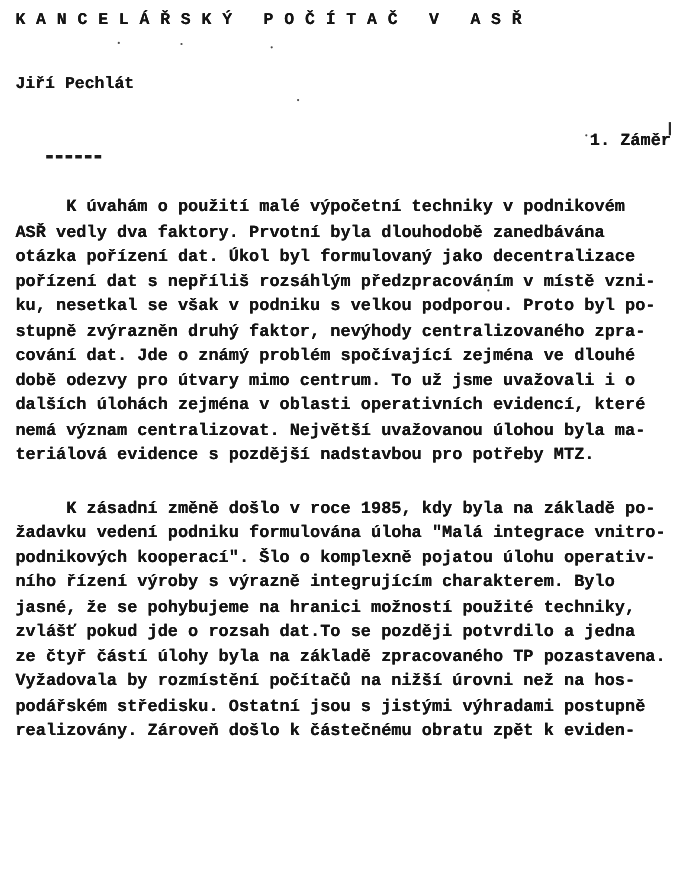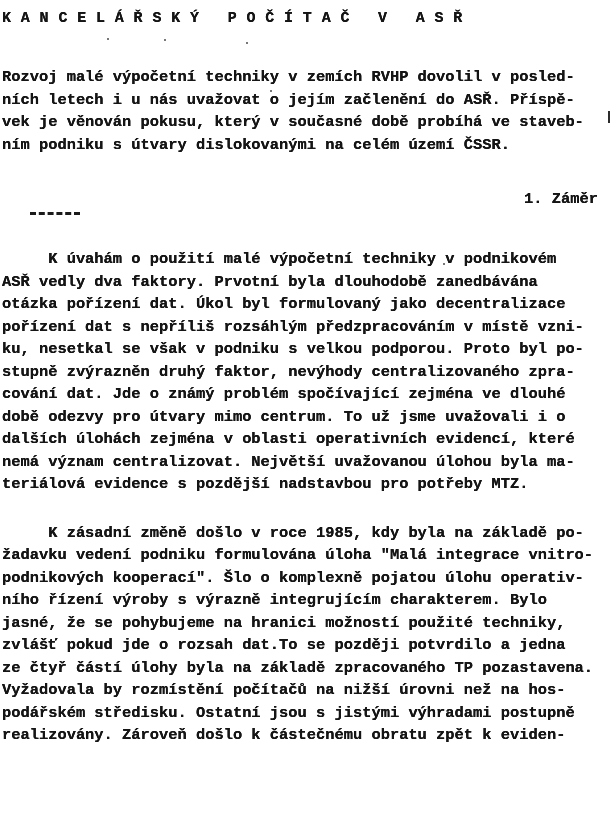--- a/index.html
+++ b/index.html
@@ -10,21 +10,21 @@
   body {
     width: 614px;
     height: 814px;
     overflow: hidden;
     position: relative;
     font-family: "Liberation Mono", monospace;
     color: #151515;
   }
   .doc {
     position: absolute;
-    left: 2px;
+    left: 14px;
     top: 10px;
     width: 596px;
   }
   .title {
     margin: 0;
     font-size: 15px;
     font-weight: 700;
     letter-spacing: 0.4px;
     white-space: pre;
     text-shadow: 0 0 0.6px #000;
@@ -86,25 +86,22 @@
     background: #2c2c2c;
   }
 </style>
 </head>
 <body>
 
 <div class="doc">
 
   <h1 class="title">K A N C E L Á Ř S K Ý   P O Č Í T A Č   V   A S Ř</h1>
 
+  <div class="author">Jiří Pechlát</div>
 
-  <div class="para abstract">Rozvoj malé výpočetní techniky v zemích RVHP dovolil v posled-
-ních letech i u nás uvažovat o jejím začlenění do ASŘ. Příspě-
-vek je věnován pokusu, který v současné době probíhá ve staveb-
-ním podniku s útvary dislokovanými na celém území ČSSR.</div>
 
   <div class="section-head-wrap">
     <div class="section-heading">1. Záměr</div>
     <div class="section-heading-underline"></div>
   </div>
 
   <div class="para body-para-1">     K úvahám o použití malé výpočetní techniky v podnikovém
 ASŘ vedly dva faktory. Prvotní byla dlouhodobě zanedbávána
 otázka pořízení dat. Úkol byl formulovaný jako decentralizace
 pořízení dat s nepříliš rozsáhlým předzpracováním v místě vzni-

